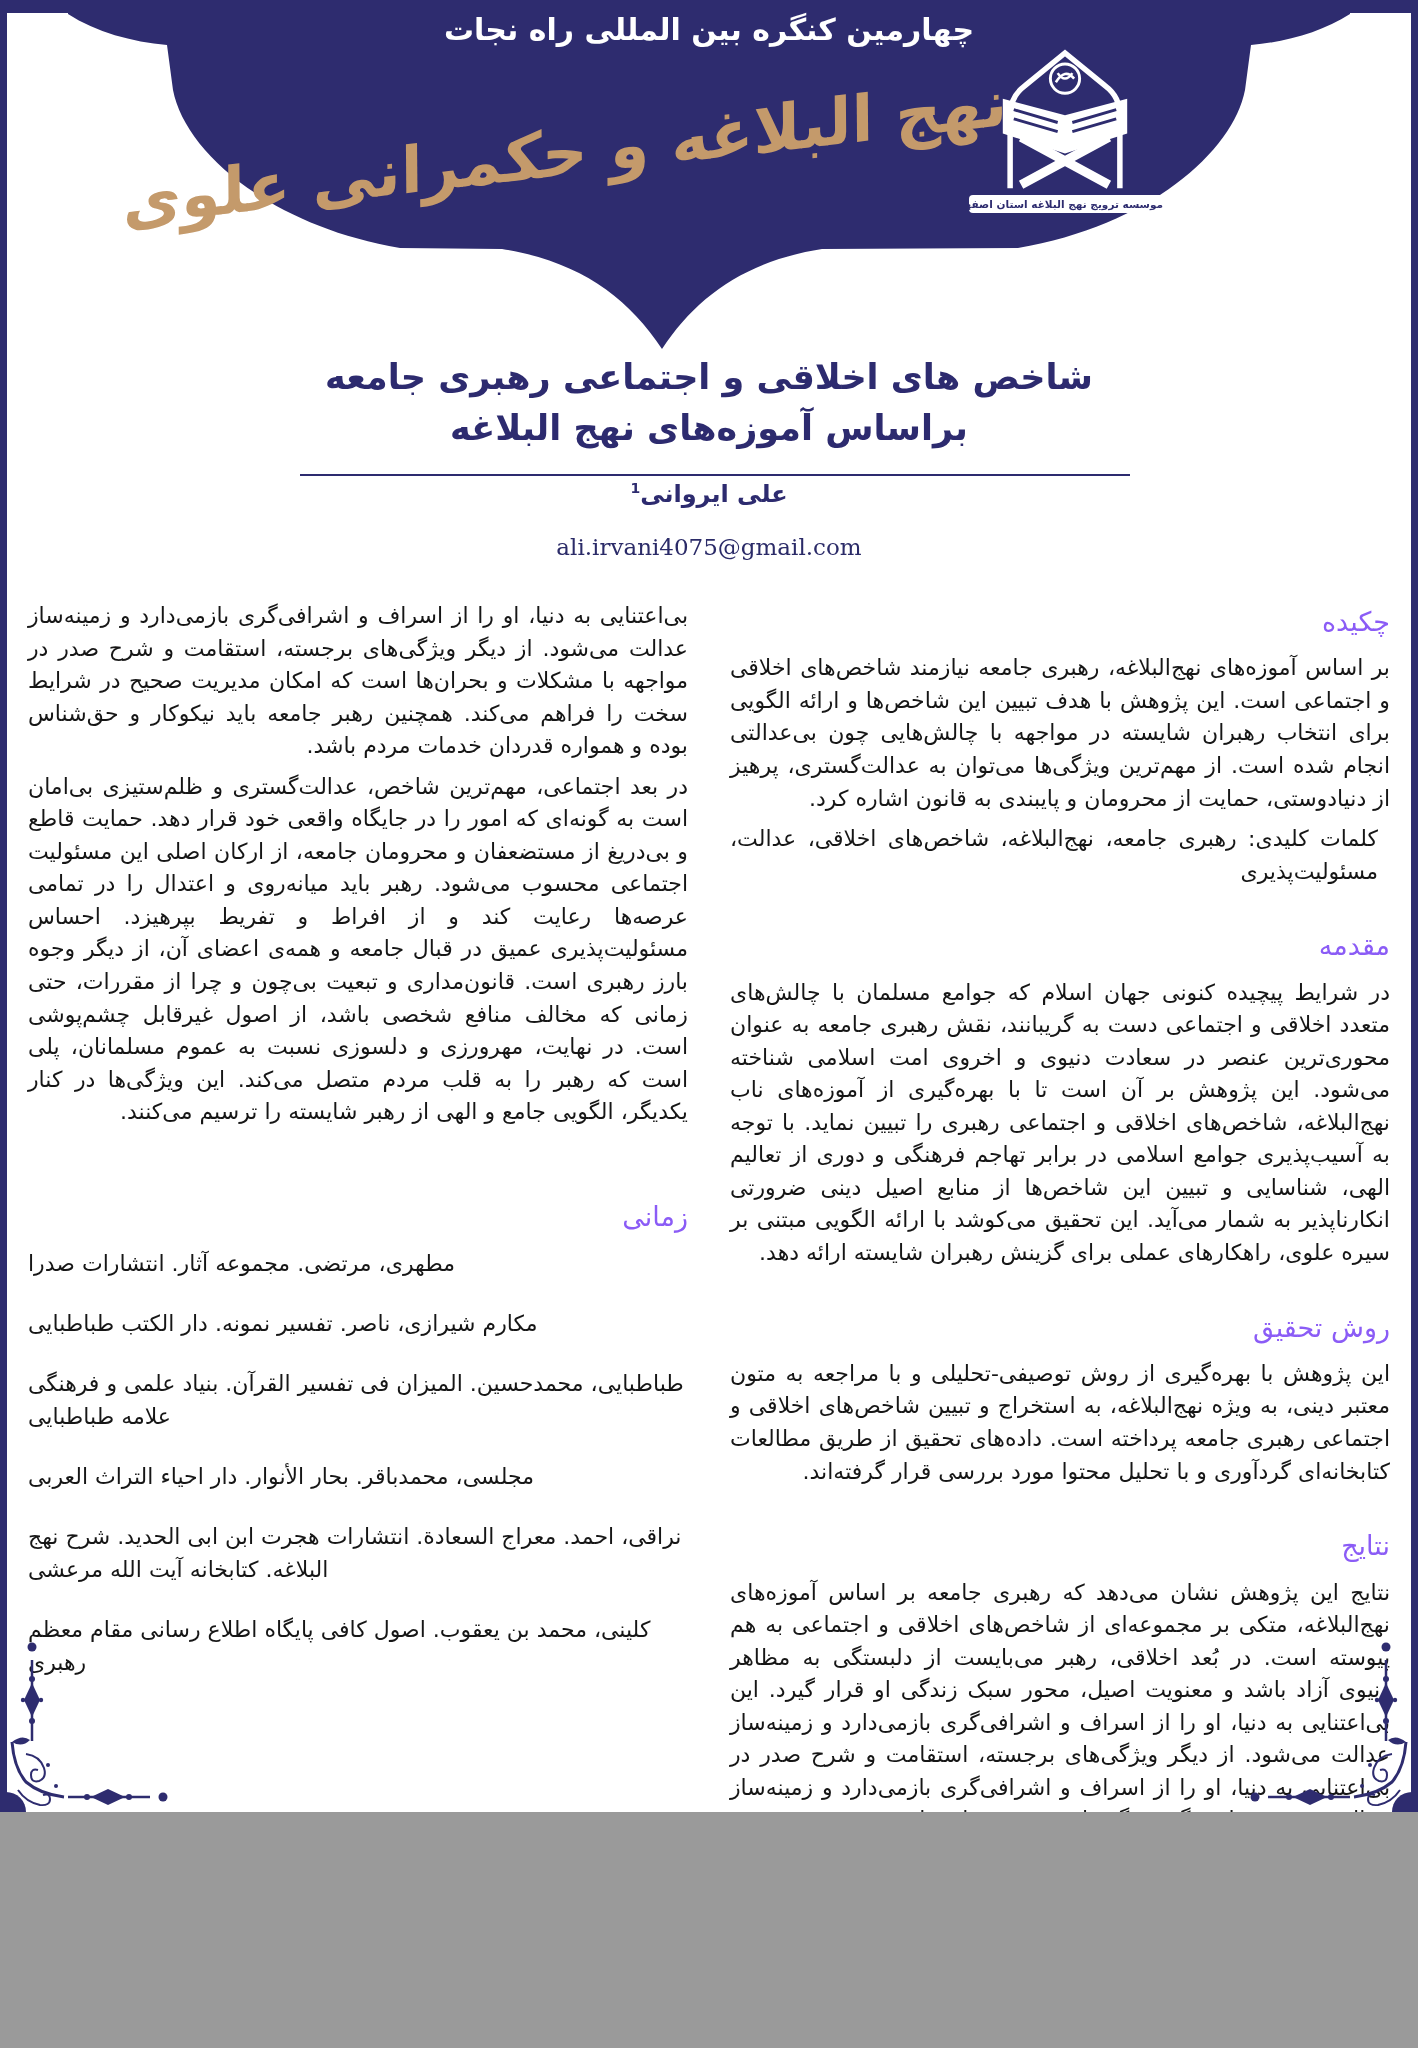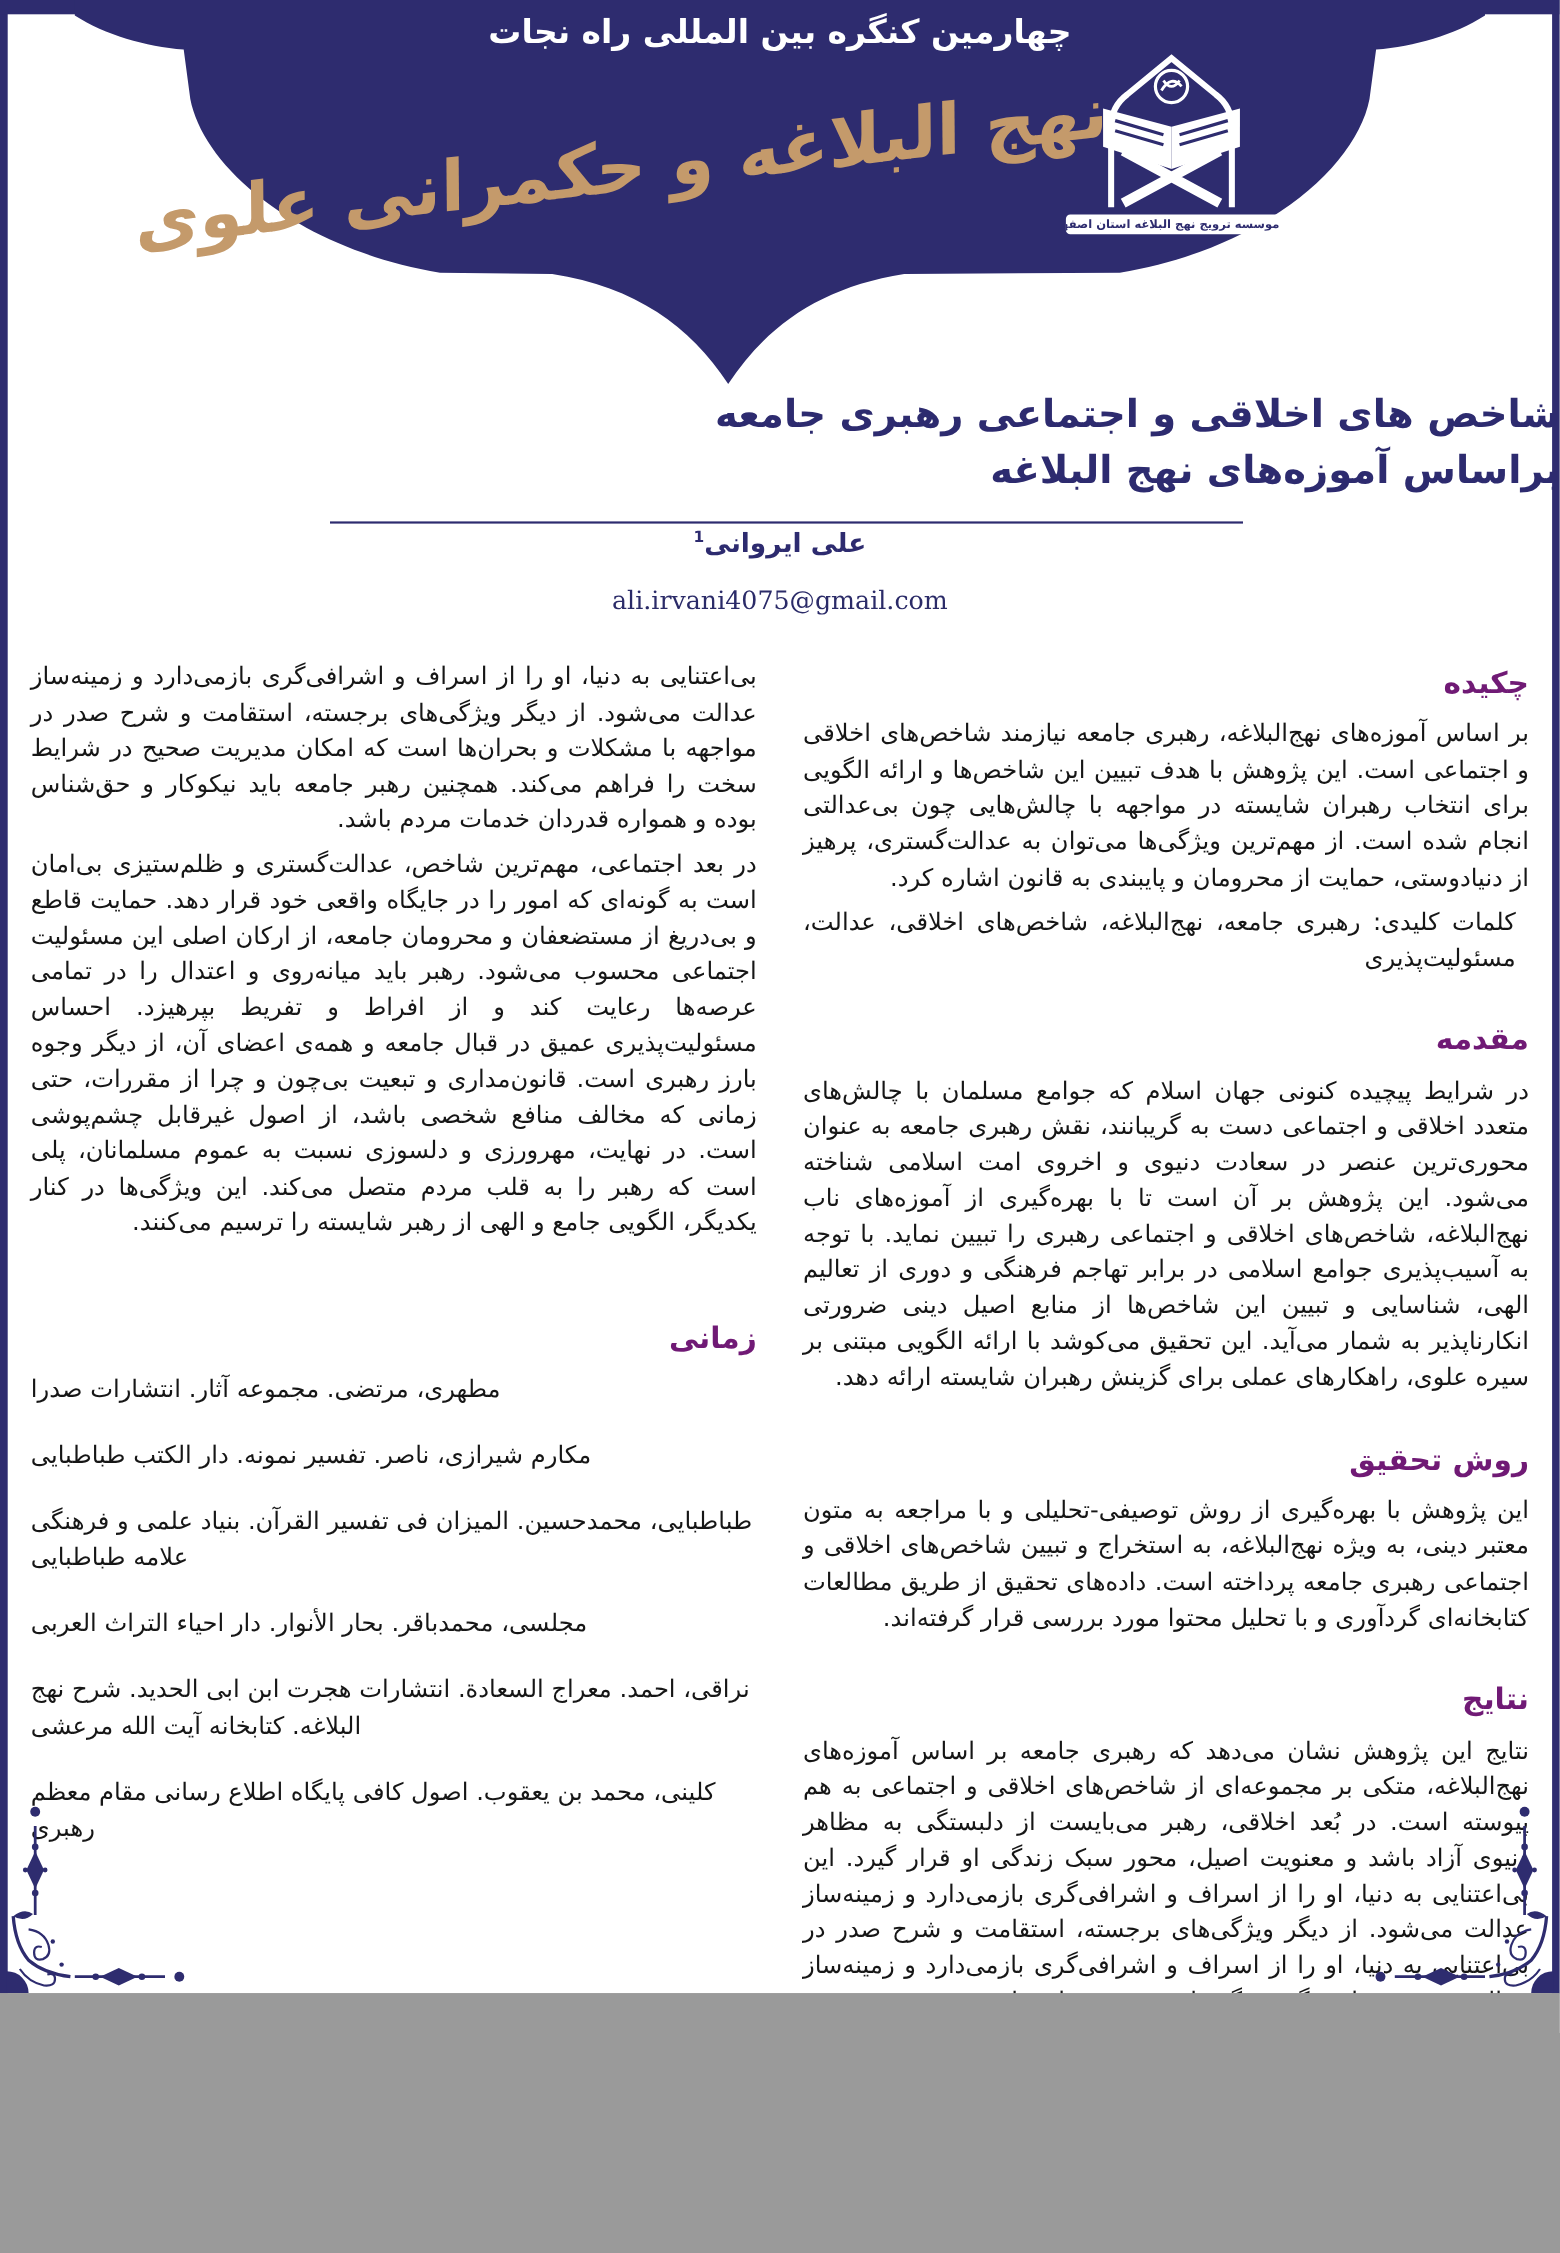--- a/index.html
+++ b/index.html
@@ -27,21 +27,21 @@
   }
   .logo{position:absolute;top:42px;left:955px;width:220px;height:180px;z-index:3;}
   .logo-caption{
     position:absolute;top:153px;left:14px;width:192px;
     background:#ffffff;border-radius:4px;color:#2e2c6f;
     font-size:10.5px;font-weight:bold;text-align:center;padding:3px 2px;
     white-space:nowrap;overflow:hidden;
   }
   
   .paper-title{
-    position:absolute;top:352px;left:0;width:100%;text-align:right;
+    position:absolute;top:352px;left:0;width:100%;text-align:center;
     color:#2d2b6f;font-weight:bold;font-size:35px;line-height:1.45;z-index:2;
   }
   .title-rule{
     position:absolute;top:474px;left:300px;width:830px;height:2px;
     background:#2d2b6f;
   }
   .author-line{
     position:absolute;top:480px;left:0;width:100%;text-align:center;
     color:#2d2b6f;font-weight:bold;font-size:24px;
   }
@@ -49,21 +49,21 @@
   .email-line{
     position:absolute;top:534px;left:0;width:100%;text-align:center;
     color:#2b2b68;font-size:23px;font-family:"DejaVu Serif",serif;direction:ltr;
   }
   .email-line a{color:#2b2b68;text-decoration:none;}
   
   .col{position:absolute;top:600px;width:660px;font-size:22px;line-height:1.48;color:#161616;text-align:justify;}
   .col-right{right:28px;}
   .col-left{left:28px;}
   .sec-heading{
-    color:#701a75;font-weight:bold;font-size:27px;text-align:right;
+    color:#8b5cf6;font-weight:normal;font-size:27px;text-align:right;
     margin:42px 0 14px 0;line-height:1.2;
   }
   .sec-heading.first{margin-top:6px;}
   .para{margin:0 0 8px 0;}
   .keywords{margin:2px 12px 0 0;}
   .refs-heading{margin-top:72px;}
   .ref-item{text-align:left;margin:0 0 27px 0;line-height:1.5;}
   
   .ornament{position:absolute;bottom:0;width:200px;height:178px;z-index:4;}
   .ornament.left{left:2px;}

